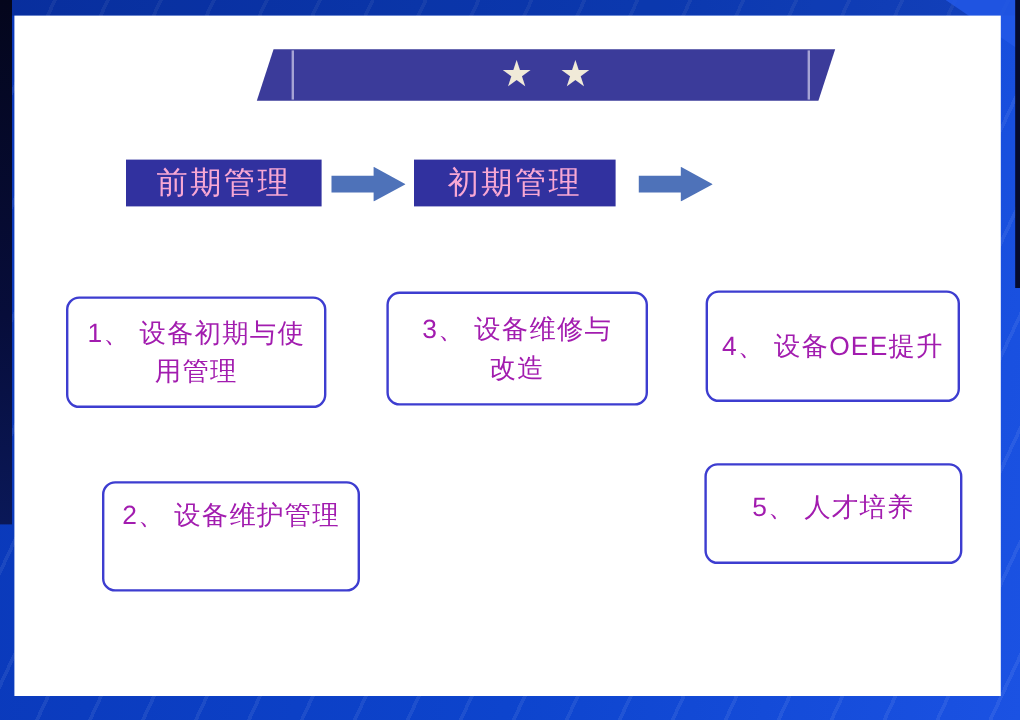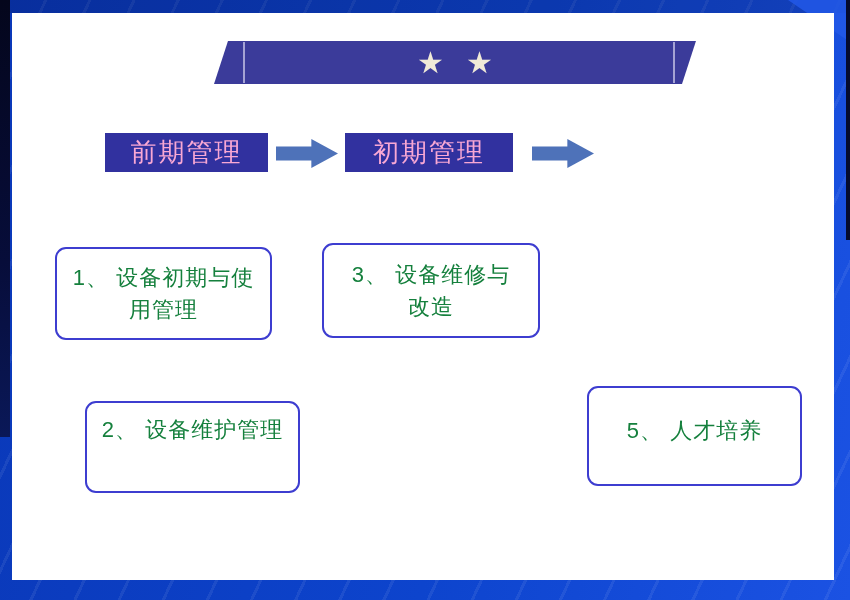--- a/index.html
+++ b/index.html
@@ -44,27 +44,27 @@
   .bar-3{left:587px;width:183px}
   
   .arrow{position:absolute;top:126px;width:62px;height:29px;background:var(--arrow,#4e72b9);
     clip-path:polygon(0 26%,57% 26%,57% 0,100% 50%,57% 100%,57% 74%,0 74%);
     filter:drop-shadow(1px 1px 0 rgba(30,40,90,0.35));}
   .arrow-1{left:264px}
   .arrow-2{left:520px}
   
   .box{position:absolute;background:#fff;border:2px solid var(--box_border,#3d3dd0);
     border-radius:11px;display:flex;align-items:center;justify-content:center;
-    text-align:center;font-size:22px;color:#15803d;line-height:1.45;
+    text-align:center;font-size:22px;color:#a21caf;line-height:1.45;
     white-space:pre-line;letter-spacing:1px;box-sizing:border-box;}
   .box-1{left:43px;top:234px;width:217px;height:93px}
   .box-2{left:41px;top:388px;width:215px;height:92px;padding-bottom:34px;margin-left:32px;}
   .box-3{left:310px;top:230px;width:218px;height:95px}
   .box-4{left:576px;top:229px;width:212px;height:93px}
-  .box-5{left:575px;top:373px;width:215px;height:100px;padding-bottom:10px;}
+  .box-5{left:575px;top:373px;width:215px;height:84px;padding-bottom:10px;}
 </style>
 </head>
 <body>
 
 <div class="stage">
   <div class="deco-top-shade"></div>
   <div class="deco-tr-light"></div>
   <div class="deco-right-sliver"></div>
   <div class="deco-left-strip"></div>
 
@@ -83,16 +83,17 @@
     <div class="bar bar-1">前期管理</div>
     <div class="arrow arrow-1"></div>
     <div class="bar bar-2">初期管理</div>
     <div class="arrow arrow-2"></div>
 
     <div class="box box-1">1、 设备初期与使
 用管理</div>
     <div class="box box-2">2、 设备维护管理</div>
     <div class="box box-3">3、 设备维修与
 改造</div>
+    <div class="box box-4">4、 设备OEE提升</div>
     <div class="box box-5">5、 人才培养</div>
 
   </div>
 </div>
 
 </body></html>

